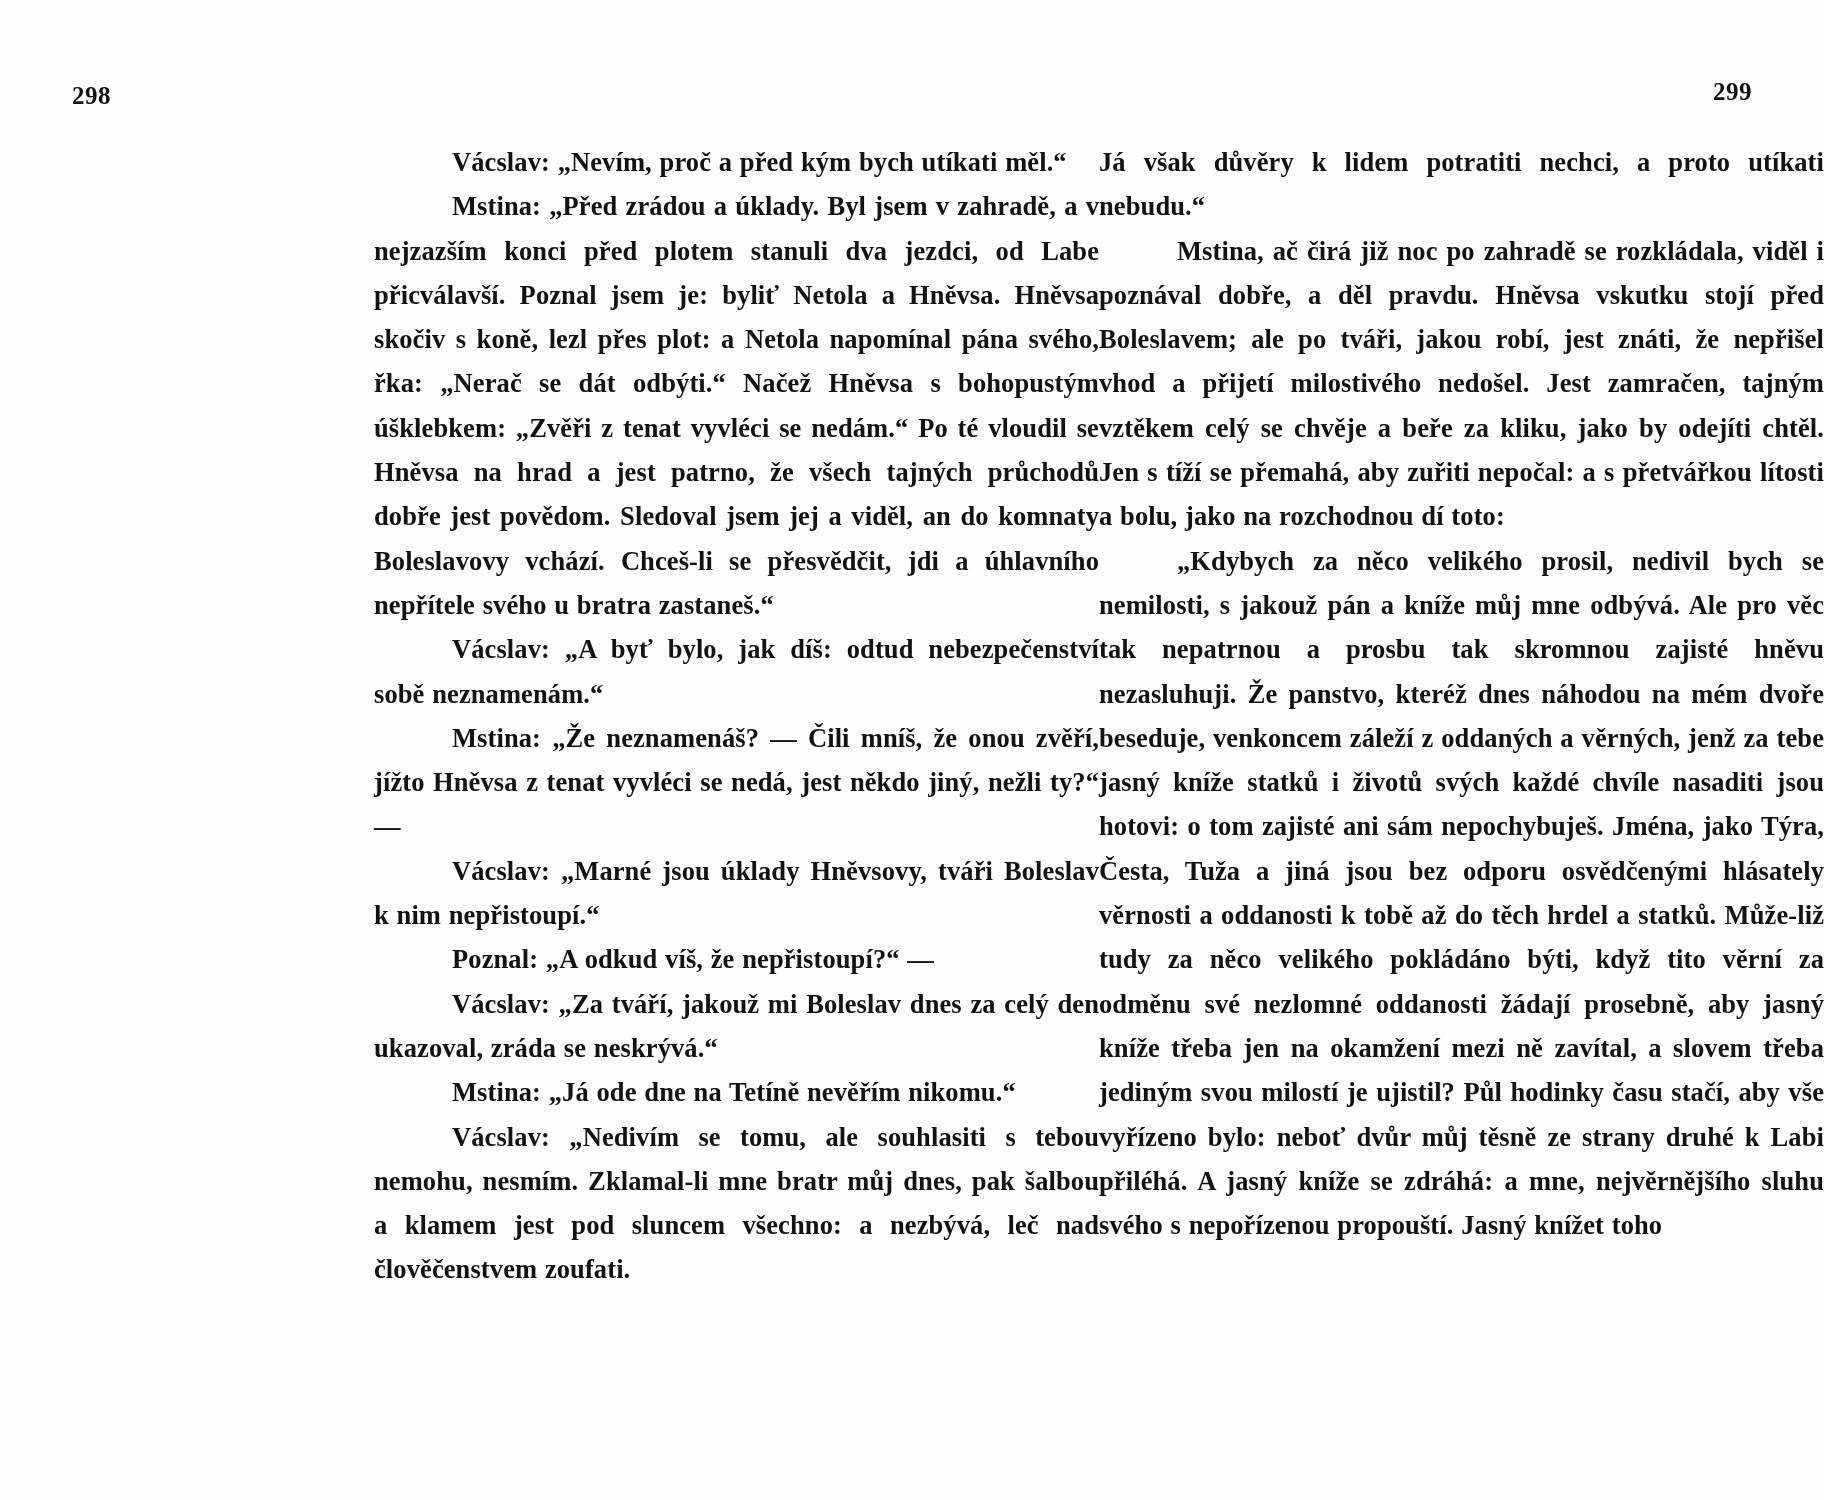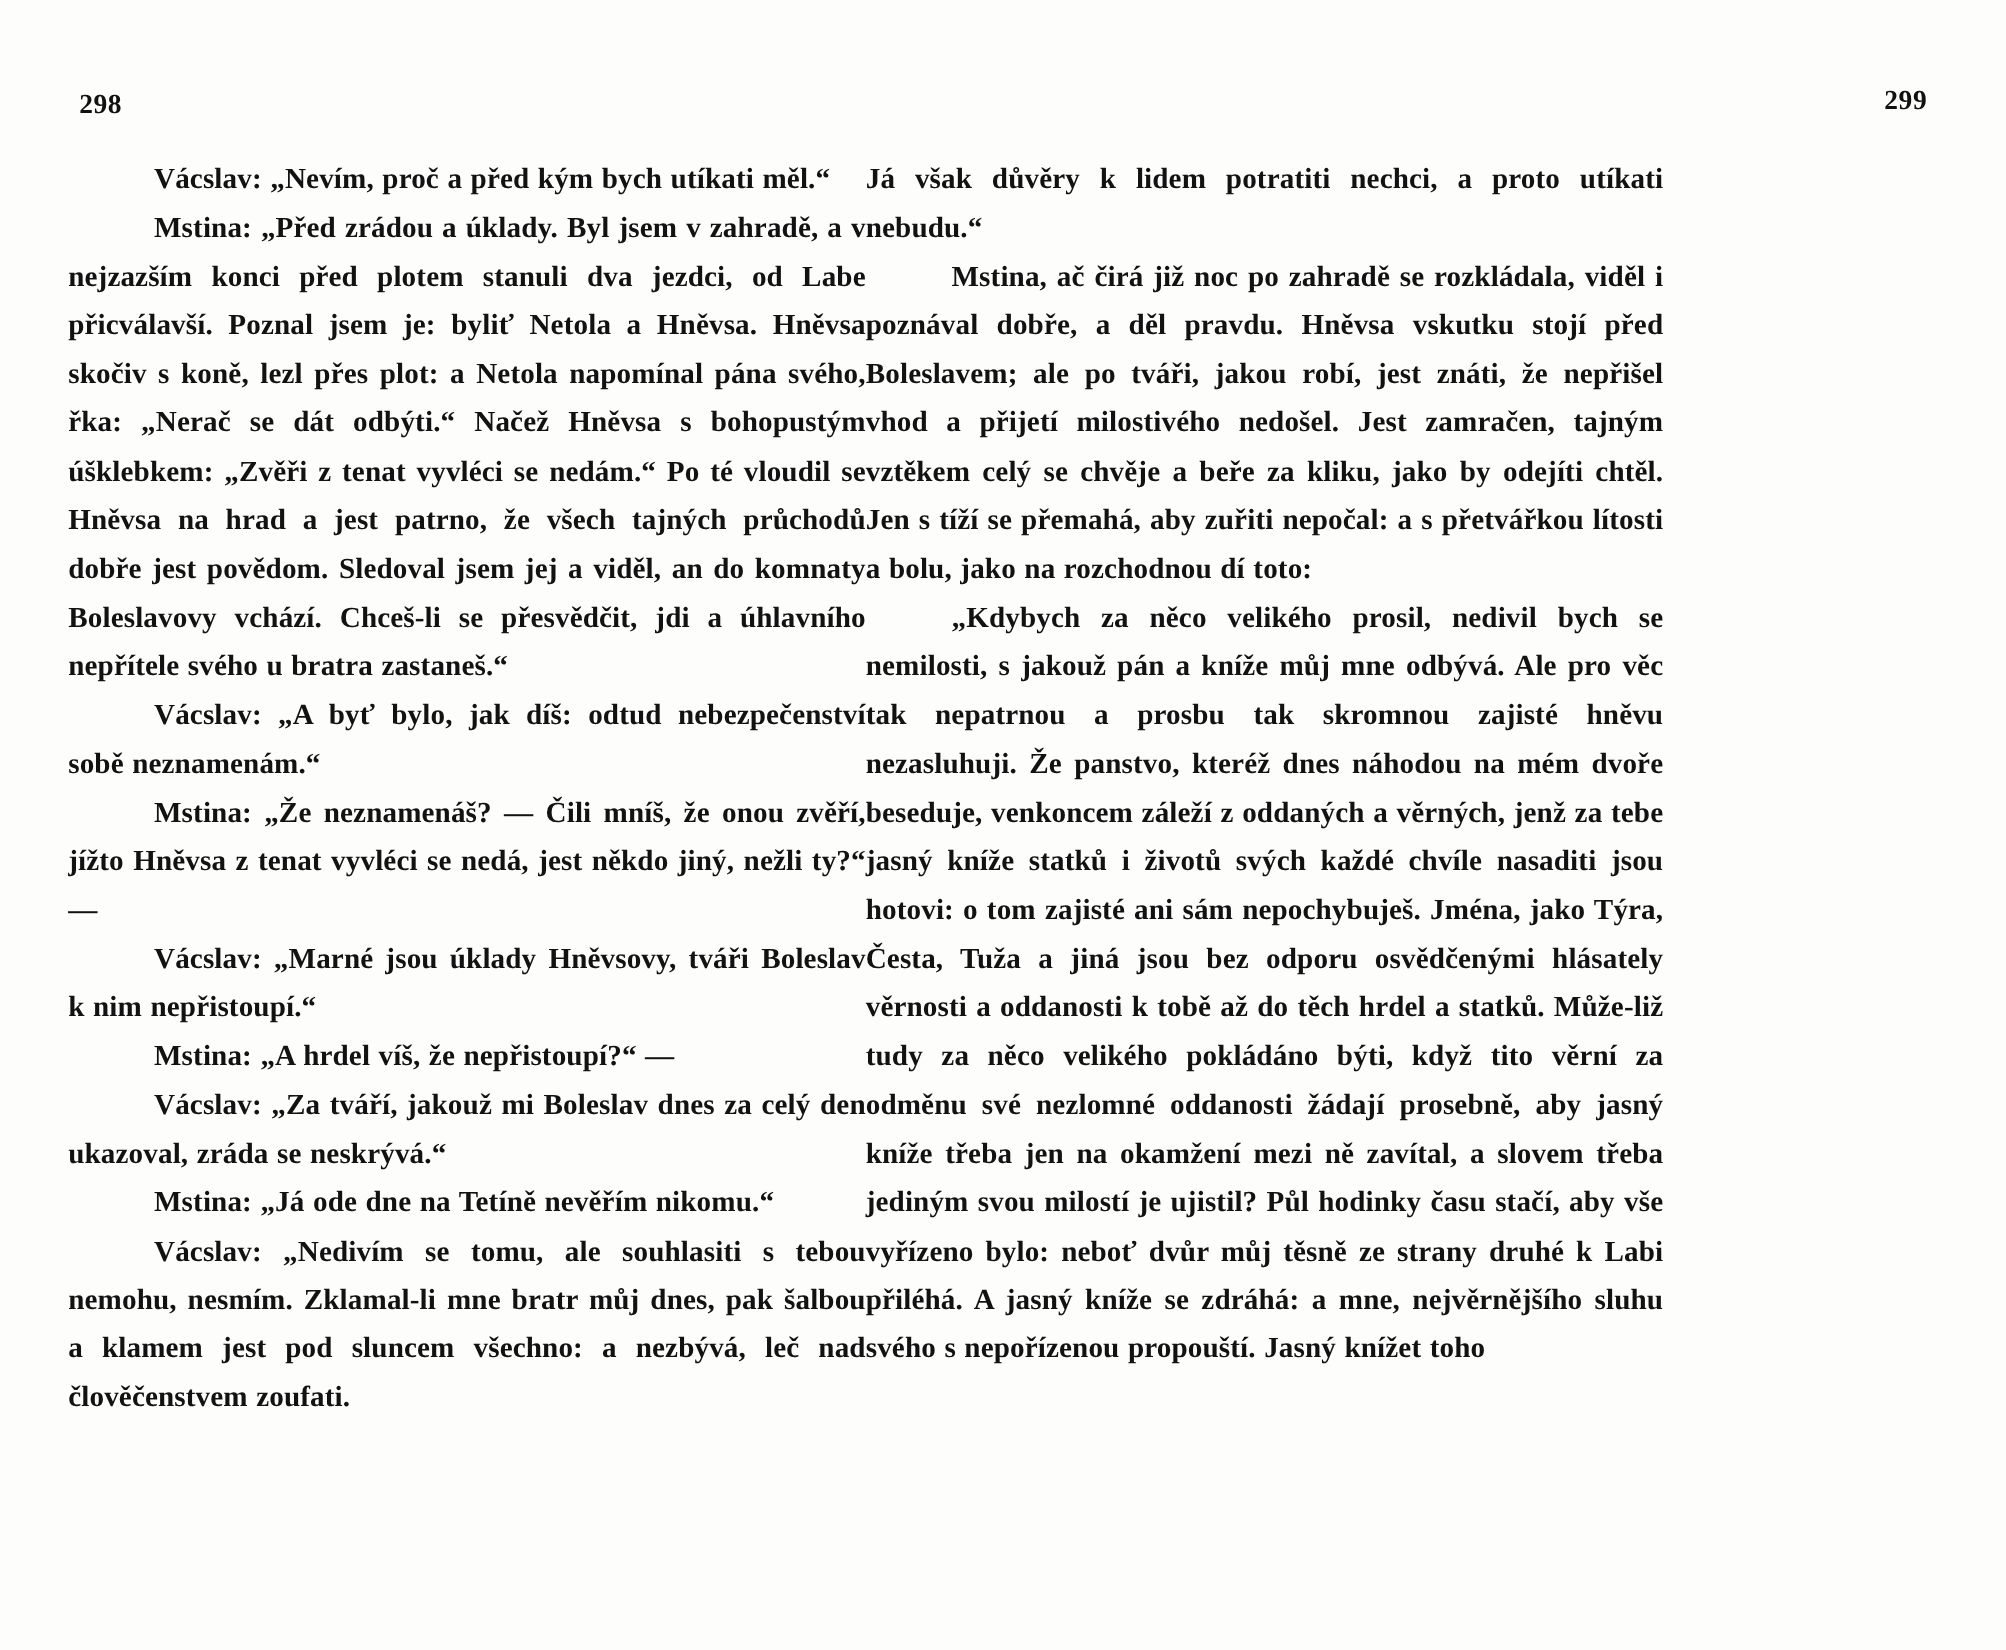--- a/index.html
+++ b/index.html
@@ -35,21 +35,21 @@
   .folio-right {
     right: 72px;
     top: 78px;
   }
   .columns {
     position: absolute;
     top: 140px;
     left: 0;
     width: 1824px;
     display: flex;
-    justify-content: flex-start;
+    justify-content: flex-end;
   }
   .col {
     width: 725px;
     box-sizing: border-box;
   }
   .col-left {
     margin-left: 62px;
   }
   .col-right {
   }
@@ -82,21 +82,21 @@
   <div class="folio folio-right">299</div>
 
   <div class="columns">
 
     <div class="col col-left">
       <p class="para">Vácslav: „Nevím, proč a před kým bych utíkati měl.“</p>
       <p class="para">Mstina: „Před zrádou a úklady. Byl jsem v zahradě, a v nejzazším konci před plotem stanuli dva jezdci, od Labe přicválavší. Poznal jsem je: byliť Netola a Hněvsa. Hněvsa skočiv s koně, lezl přes plot: a Netola napomínal pána svého, řka: „Nerač se dát odbýti.“ Načež Hněvsa s bohopustým úšklebkem: „Zvěři z tenat vyvléci se nedám.“ Po té vloudil se Hněvsa na hrad a jest patrno, že všech tajných průchodů dobře jest povědom. Sledoval jsem jej a viděl, an do komnaty Boleslavovy vchází. Chceš-li se přesvědčit, jdi a úhlavního nepřítele svého u bratra zastaneš.“</p>
       <p class="para">Vácslav: „A byť bylo, jak díš: odtud nebezpečenství sobě neznamenám.“</p>
       <p class="para">Mstina: „Že neznamenáš? — Čili mníš, že onou zvěří, jížto Hněvsa z tenat vyvléci se nedá, jest někdo jiný, nežli ty?“ —</p>
       <p class="para">Vácslav: „Marné jsou úklady Hněvsovy, tváři Boleslav k nim nepřistoupí.“</p>
-      <p class="para">Mstina: „A hrdel víš, že nepřistoupí?“ —</p>
+      <p class="para">Poznal: „A odkud víš, že nepřistoupí?“ —</p>
       <p class="para">Vácslav: „Za tváří, jakouž mi Boleslav dnes za celý den ukazoval, zráda se neskrývá.“</p>
       <p class="para">Mstina: „Já ode dne na Tetíně nevěřím nikomu.“</p>
       <p class="para">Vácslav: „Nedivím se tomu, ale souhlasiti s tebou nemohu, nesmím. Zklamal-li mne bratr můj dnes, pak šalbou a klamem jest pod sluncem všechno: a nezbývá, leč nad člověčenstvem zoufati.</p>
     </div>
 
     <div class="col col-right">
       <p class="para cont">Já však důvěry k lidem potratiti nechci, a proto utíkati nebudu.“</p>
       <p class="para">Mstina, ač čirá již noc po zahradě se rozkládala, viděl i poznával dobře, a děl pravdu. Hněvsa vskutku stojí před Boleslavem; ale po tváři, jakou robí, jest znáti, že nepřišel vhod a přijetí milostivého nedošel. Jest zamračen, tajným vztěkem celý se chvěje a beře za kliku, jako by odejíti chtěl. Jen s tíží se přemahá, aby zuřiti nepočal: a s přetvářkou lítosti a bolu, jako na rozchodnou dí toto:</p>
       <p class="para">„Kdybych za něco velikého prosil, nedivil bych se nemilosti, s jakouž pán a kníže můj mne odbývá. Ale pro věc tak nepatrnou a prosbu tak skromnou zajisté hněvu nezasluhuji. Že panstvo, kteréž dnes náhodou na mém dvoře beseduje, venkoncem záleží z oddaných a věrných, jenž za tebe jasný kníže statků i životů svých každé chvíle nasaditi jsou hotovi: o tom zajisté ani sám nepochybuješ. Jména, jako Týra, Česta, Tuža a jiná jsou bez odporu osvědčenými hlásately věrnosti a oddanosti k tobě až do těch hrdel a statků. Může-liž tudy za něco velikého pokládáno býti, když tito věrní za odměnu své nezlomné oddanosti žádají prosebně, aby jasný kníže třeba jen na okamžení mezi ně zavítal, a slovem třeba jediným svou milostí je ujistil? Půl hodinky času stačí, aby vše vyřízeno bylo: neboť dvůr můj těsně ze strany druhé k Labi přiléhá. A jasný kníže se zdráhá: a mne, nejvěrnějšího sluhu svého s nepořízenou propouští. Jasný knížet toho</p>
     </div>

